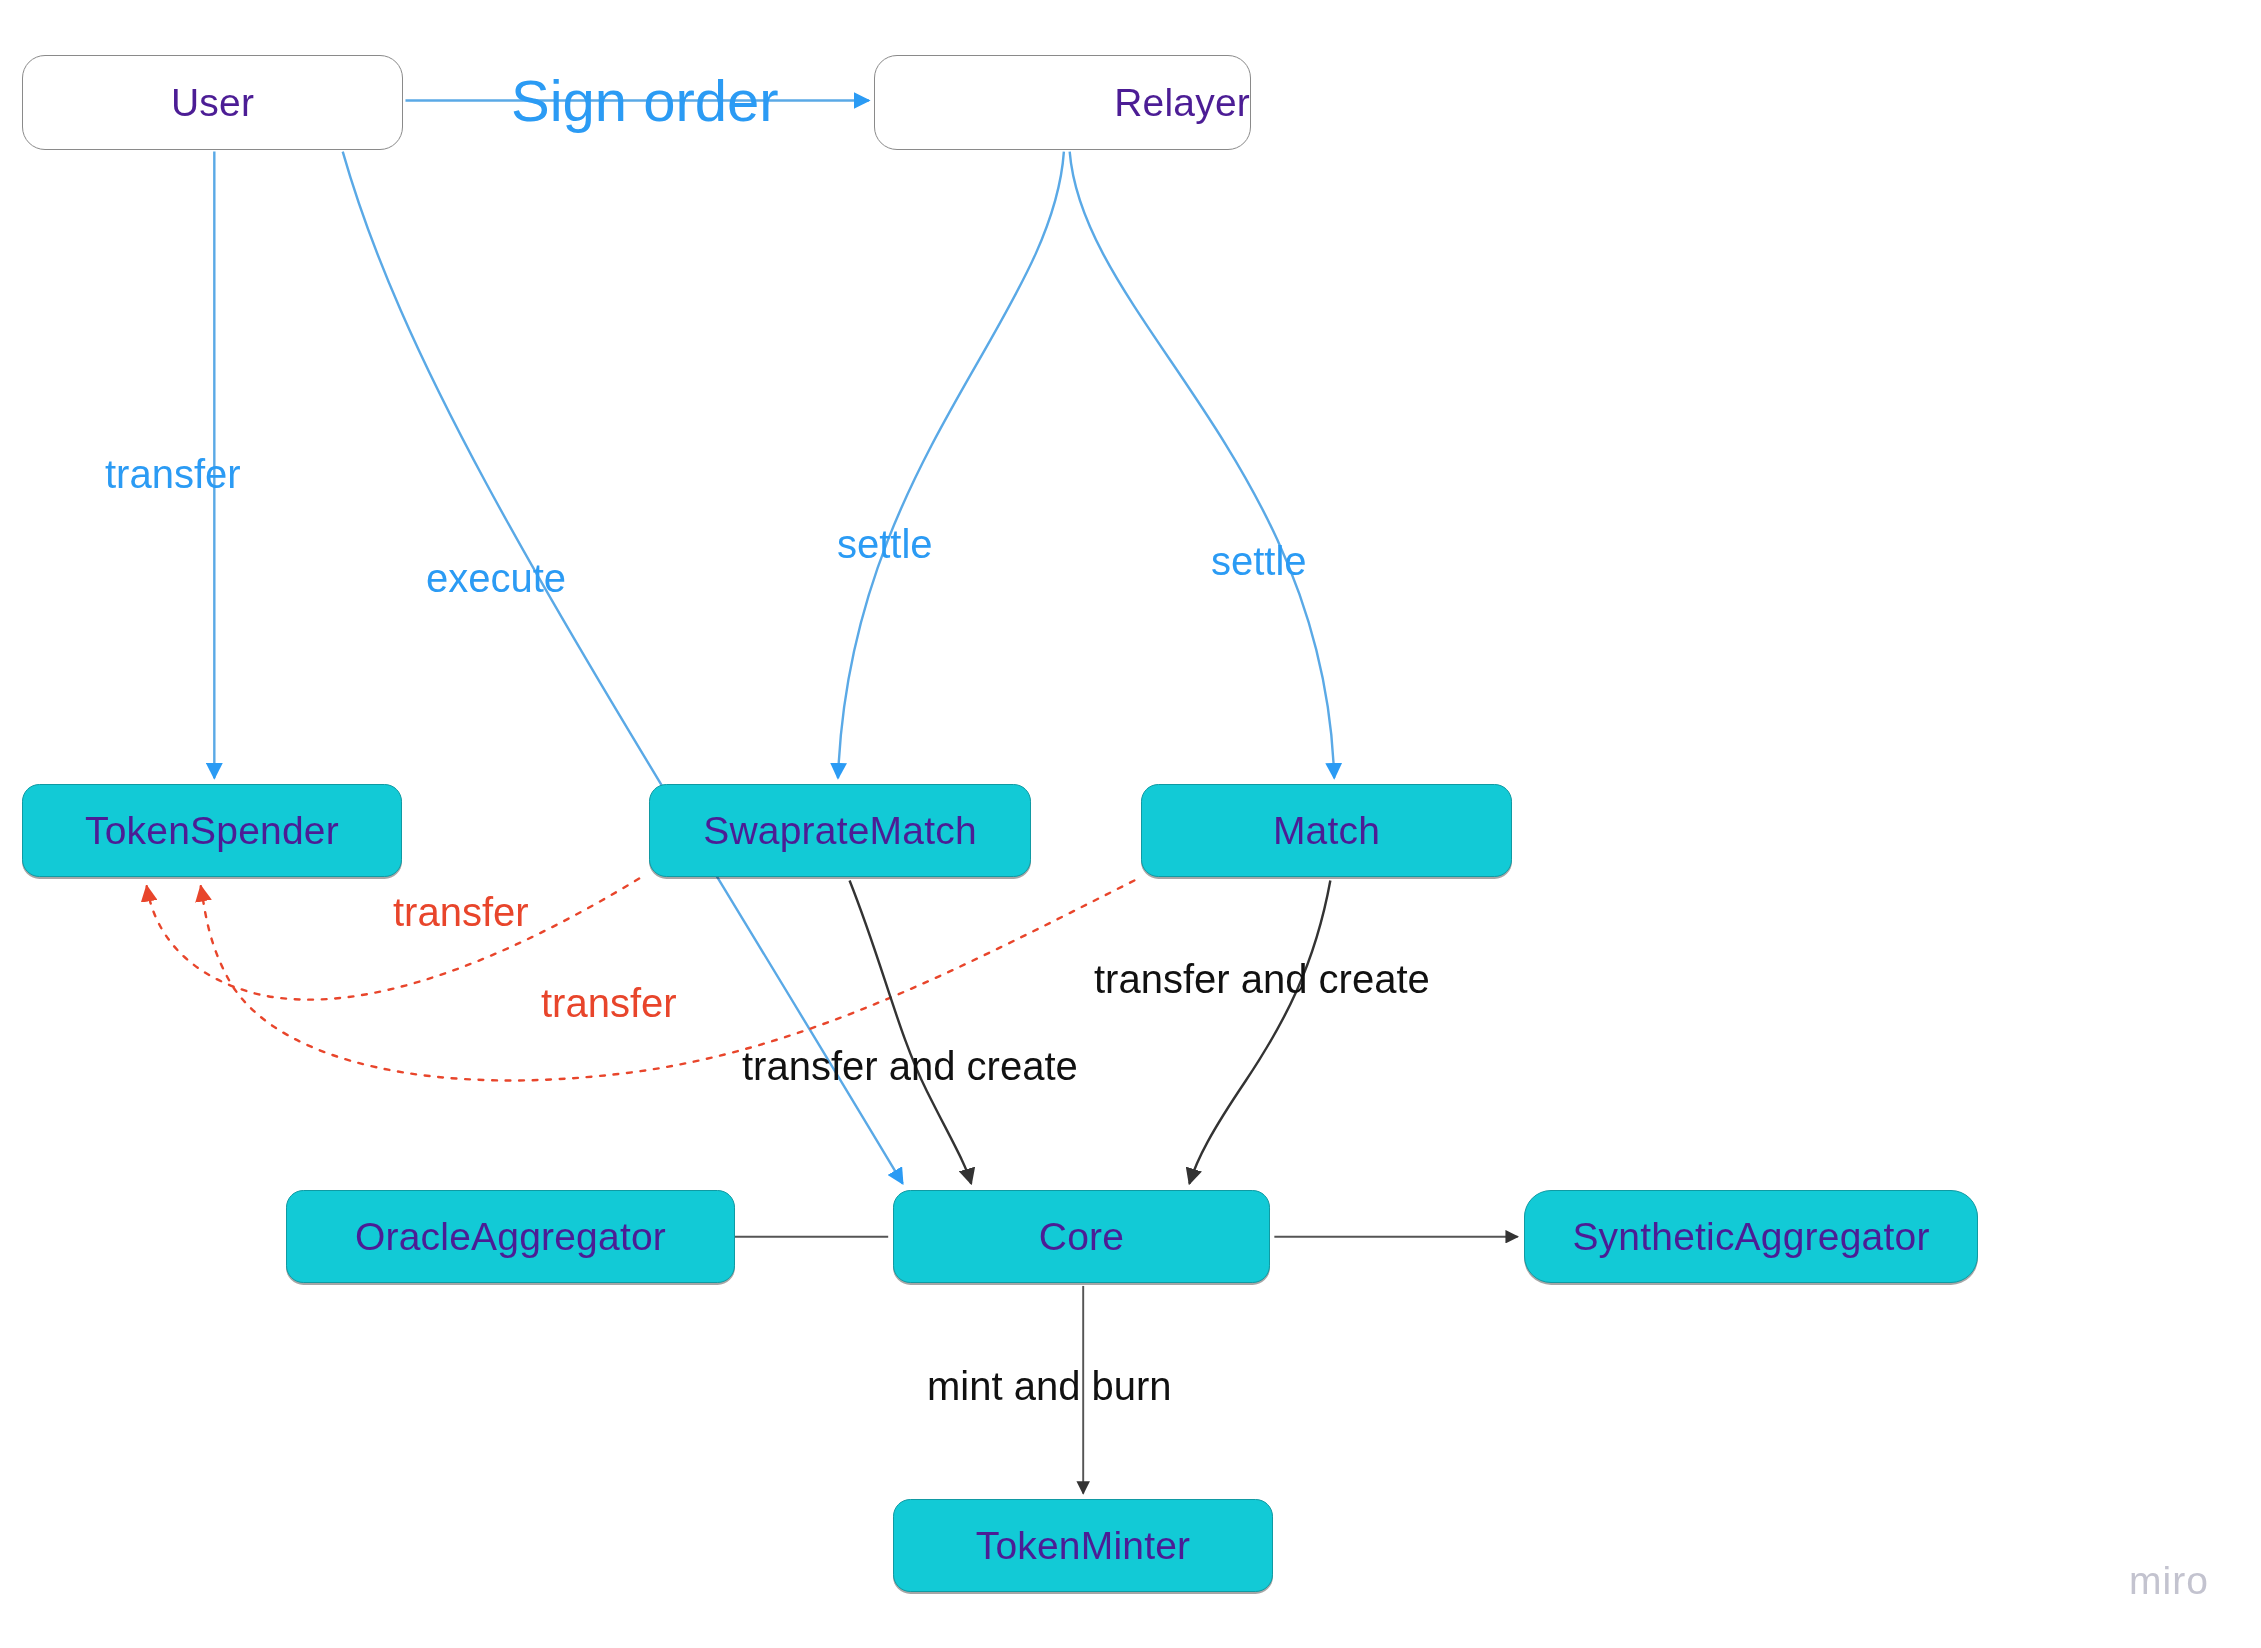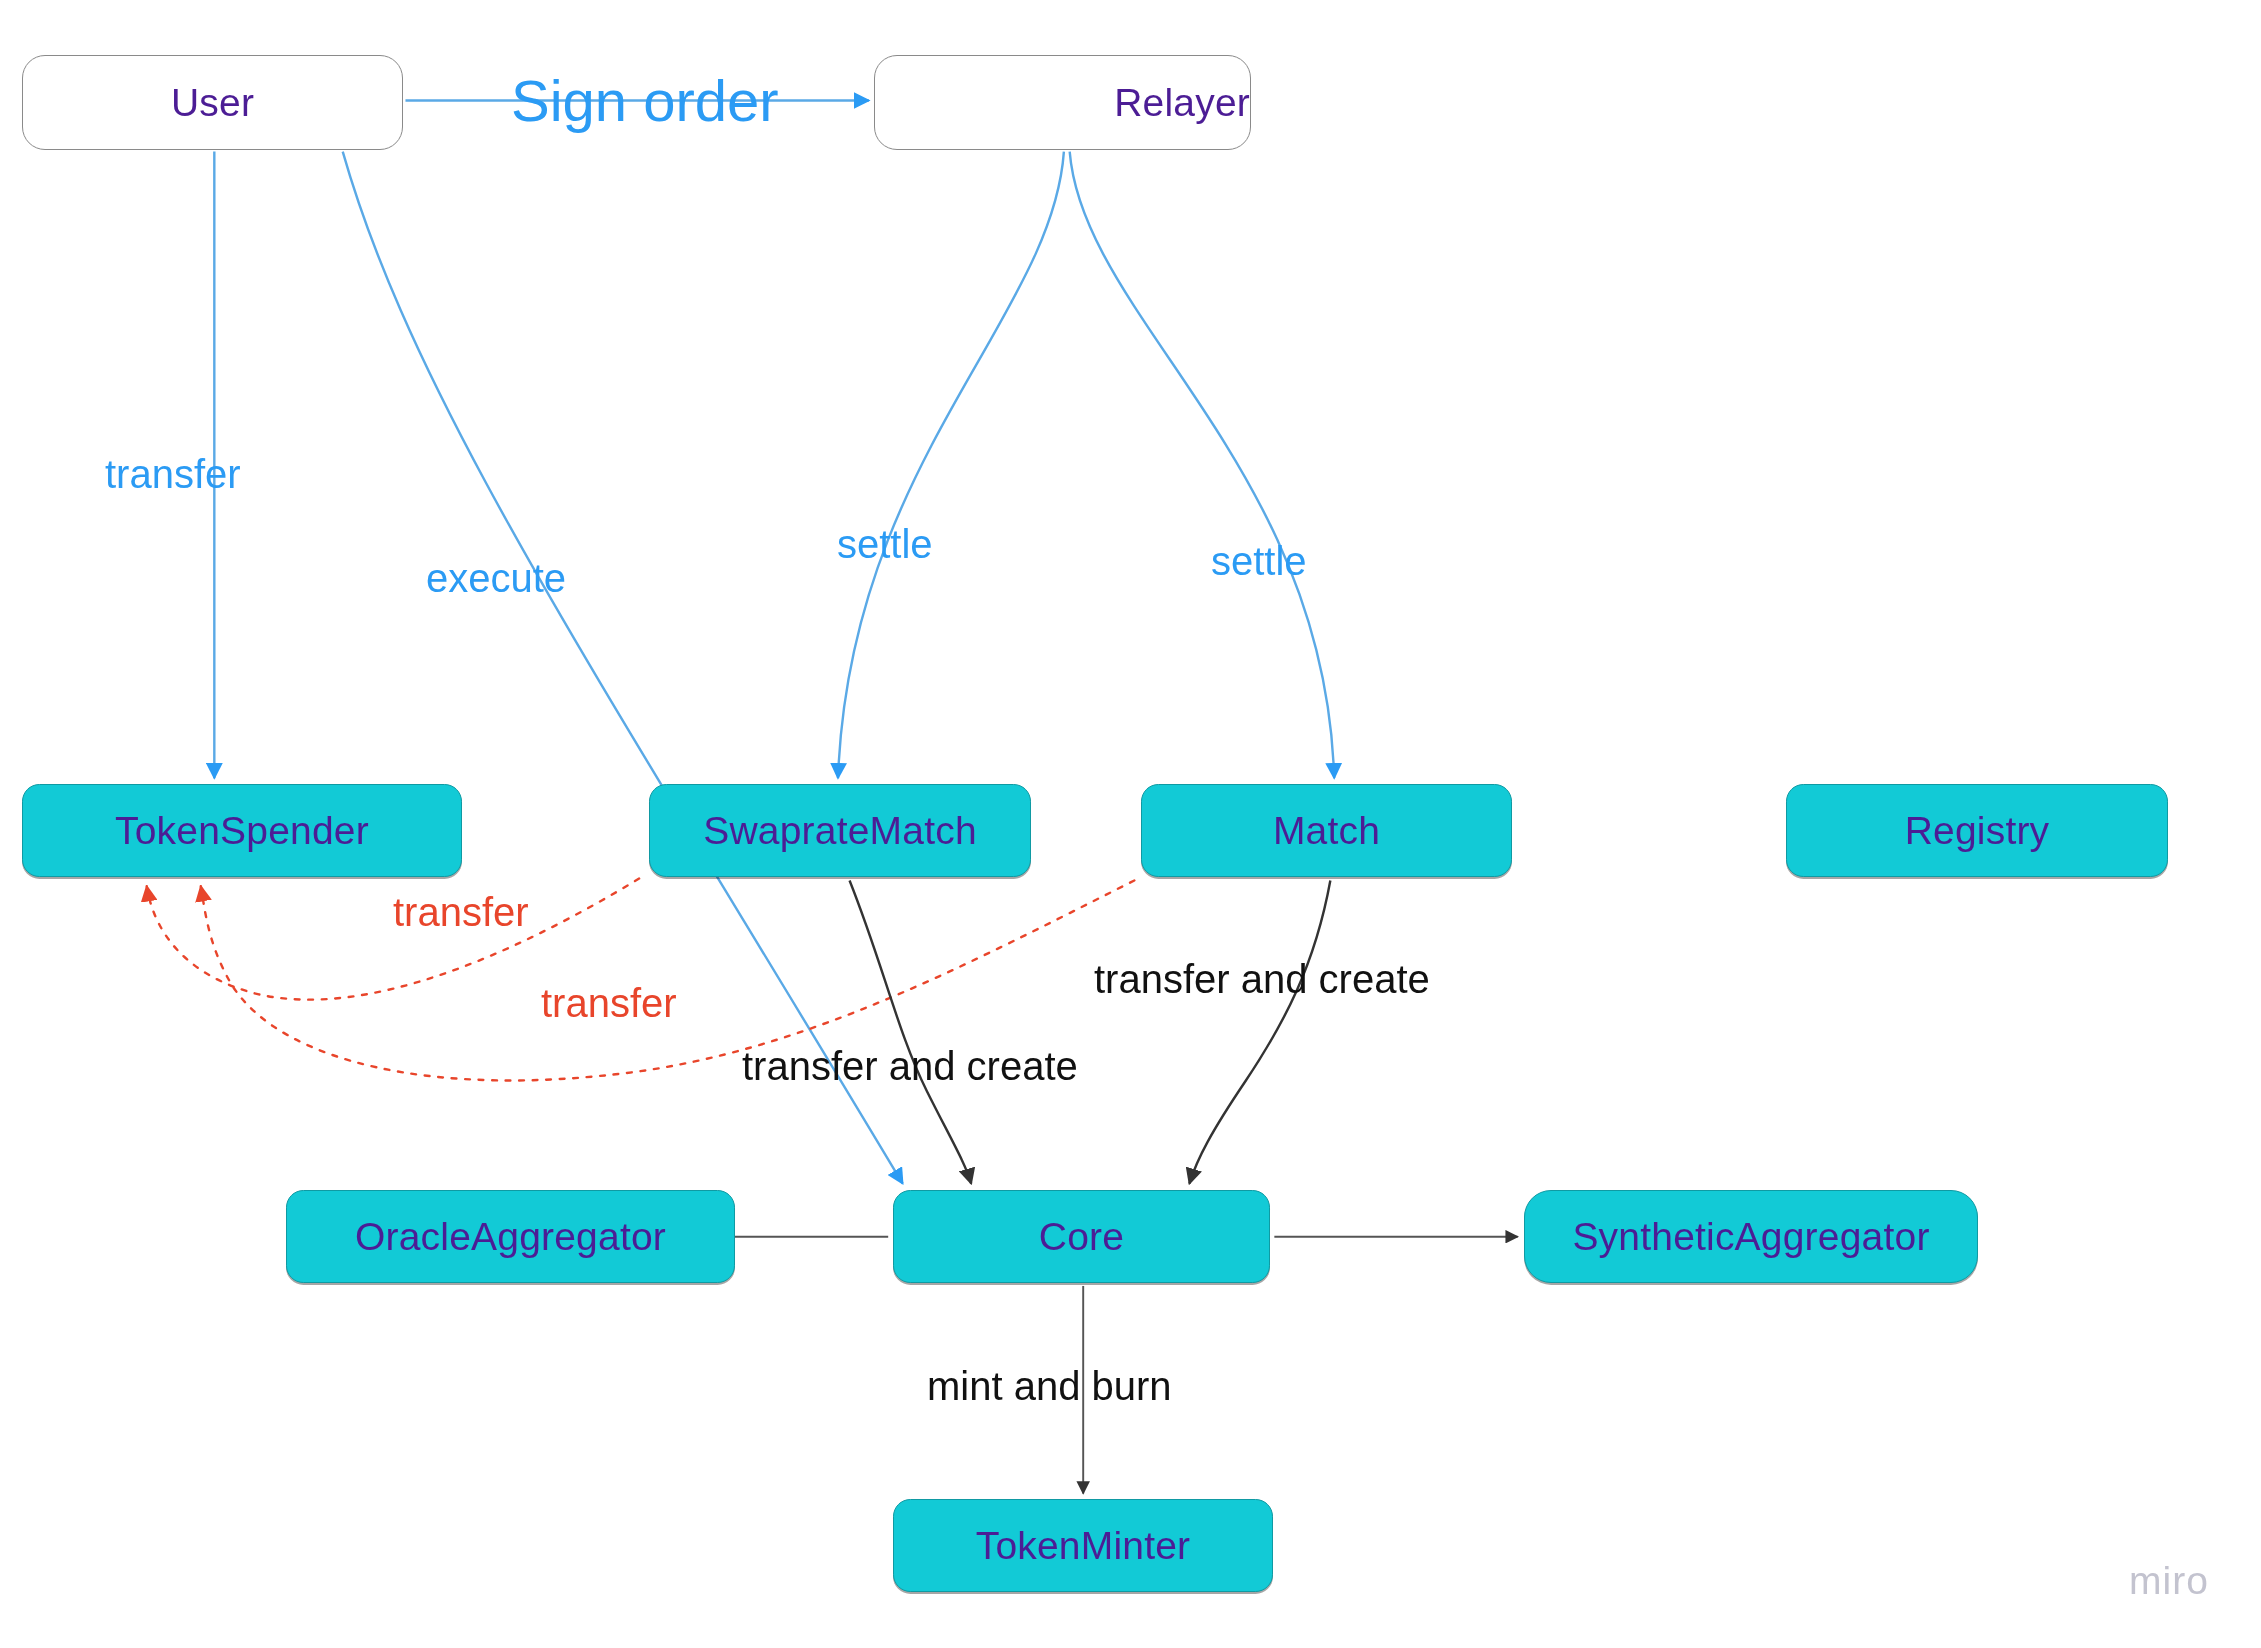--- a/index.html
+++ b/index.html
@@ -114,35 +114,32 @@
   </svg>
 
   <div class="node actor" style="left:22px; top:55px; width:381px; height:95px;">
     <span class="node-label">User</span>
   </div>
 
   <div class="node actor" style="left:874px; top:55px; width:377px; height:95px;justify-content:flex-end;">
     <span class="node-label">Relayer</span>
   </div>
 
-  <div class="node contract" style="left:22px; top:784px; width:440px; height:93px;">
+  <div class="node contract" style="left:22px; top:784px; width:380px; height:93px;">
     <span class="node-label">TokenSpender</span>
   </div>
 
   <div class="node contract" style="left:649px; top:784px; width:382px; height:93px;">
     <span class="node-label">SwaprateMatch</span>
   </div>
 
   <div class="node contract" style="left:1141px; top:784px; width:371px; height:93px;">
     <span class="node-label">Match</span>
   </div>
 
-  <div class="node contract" style="left:1786px; top:784px; width:382px; height:93px;">
-    <span class="node-label">Registry</span>
-  </div>
 
   <div class="node contract" style="left:286px; top:1190px; width:449px; height:93px;">
     <span class="node-label">OracleAggregator</span>
   </div>
 
   <div class="node contract" style="left:893px; top:1190px; width:377px; height:93px;">
     <span class="node-label">Core</span>
   </div>
 
   <div class="node contract" style="left:1524px; top:1190px; width:454px; height:93px;border-radius:27px;">

